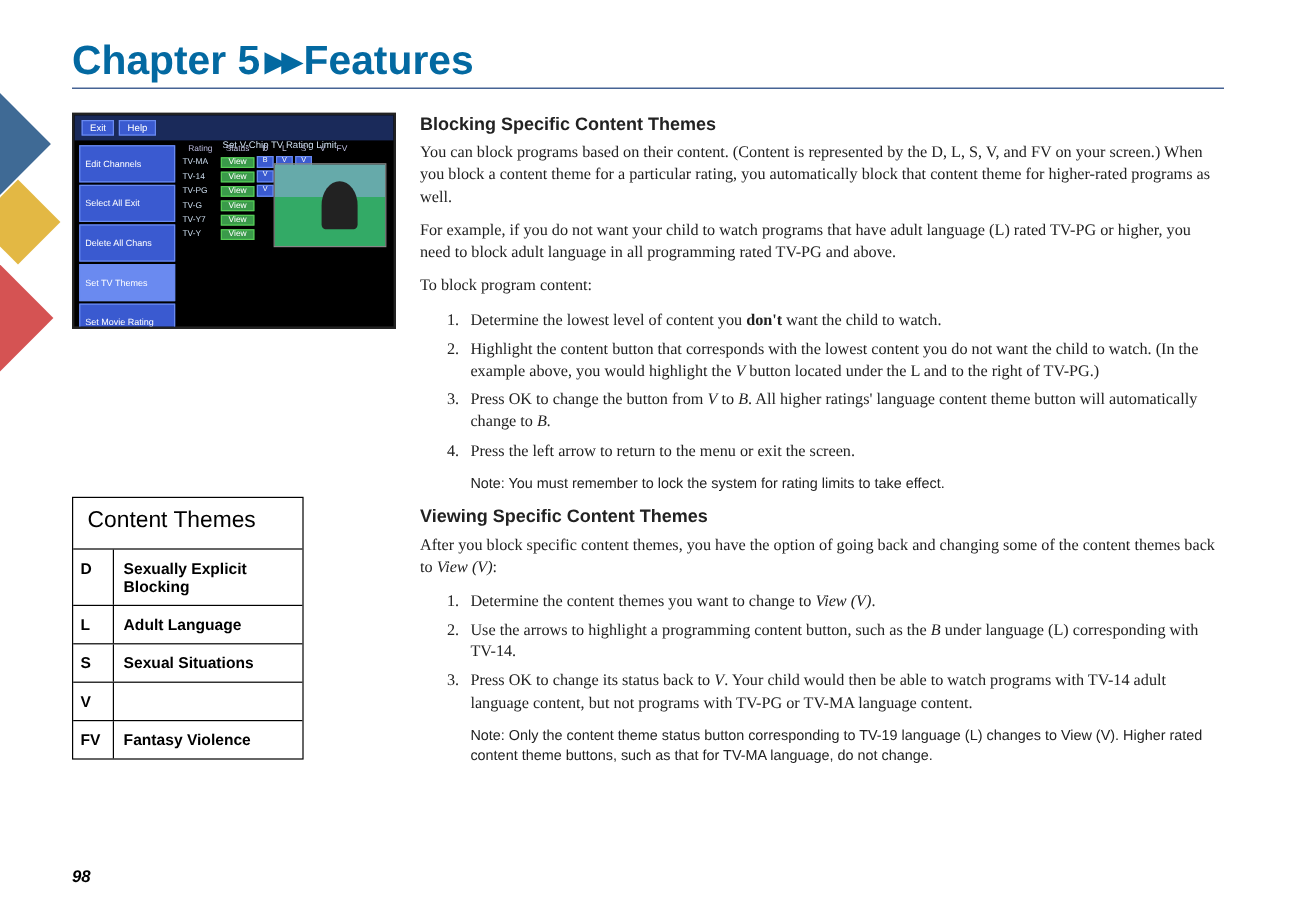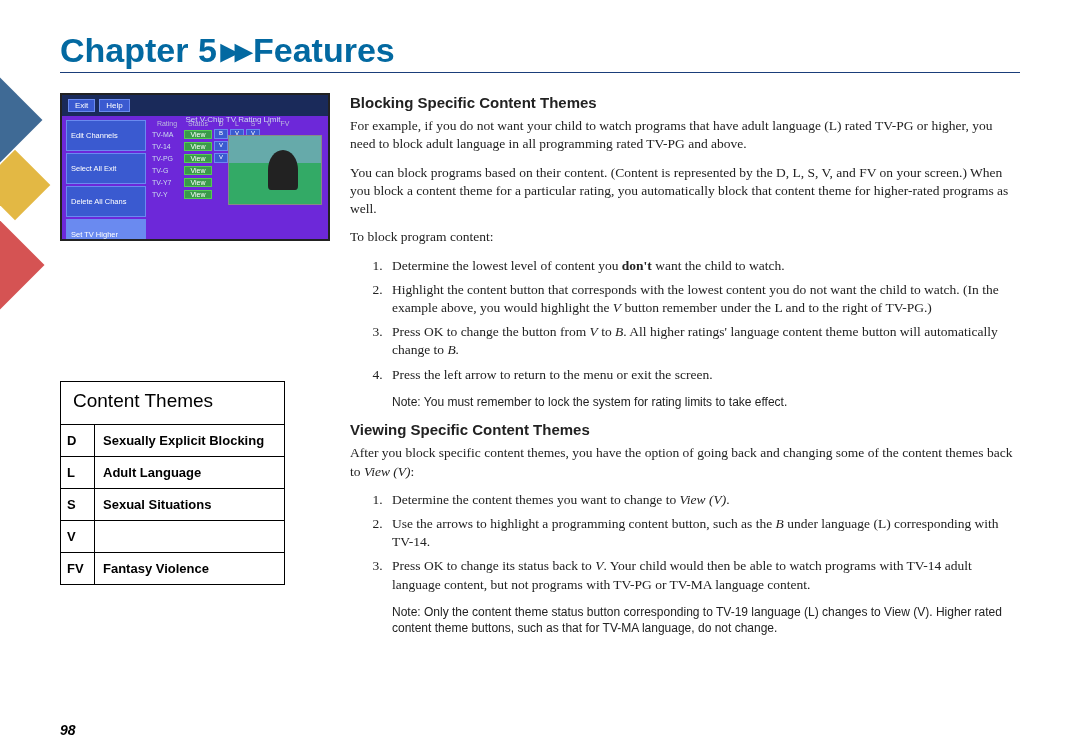--- a/index.html
+++ b/index.html
@@ -42,22 +42,22 @@
   }
   .right-col {
     flex: 1;
     font-size: 13.5px;
     color: #222;
     line-height: 1.35;
   }
   
   .tv-shot {
     width: 270px;
-    height: 148px;
-    background: #6d28d9;
+    height: 180px;
+    background: #000000;
     border: 2px solid #222;
     position: relative;
     font-family: Arial, sans-serif;
     font-size: 8px;
     color: #fff;
     margin-bottom: 140px;
     overflow: hidden;
   }
   .tv-topbar { display:flex; padding:4px 6px; gap:4px; background:#1a2a5a;}
   .tv-btn-top { background:#3a5ad0; border:1px solid #6a8af0; padding:1px 6px; font-size:8px;}
@@ -73,21 +73,21 @@
   .tv-head span{width:14px; text-align:center;}
   .tv-row { display:flex; gap:2px; margin-bottom:2px; align-items:center;}
   .tv-row .rlab{width:30px; font-size:7px; color:#cde;}
   .tv-row .view{width:28px; background:#3a9a4a; font-size:7px; text-align:center; border:1px solid #5c5;}
   .tv-row .cell{width:14px; height:10px; background:#3a5ad0; border:1px solid #6a8af0; font-size:6px; text-align:center;}
   .tv-pic { position:absolute; right:6px; top:40px; width:94px; height:70px; background: linear-gradient(#6aa 40%, #3a6 40%); border:1px solid #888;}
   .tv-figure { position:absolute; right:30px; top:55px; width:30px; height:40px; background:#222; border-radius:50% 50% 10% 10%;}
   
   .ct-table {
     border: 1.5px solid #000;
-    width: 225px;
+    width: 193px;
     font-family: 'Trebuchet MS', Arial, sans-serif;
     font-size: 13px;
     background:#fff;
   }
   .ct-title {
     font-size: 19px;
     font-weight: normal;
     padding: 8px 12px 12px 12px;
     border-bottom: 1.5px solid #000;
   }
@@ -151,21 +151,21 @@
         <div class="tv-topbar">
           <span class="tv-btn-top">Exit</span>
           <span class="tv-btn-top">Help</span>
         </div>
         <div class="tv-title">Set V-Chip TV Rating Limit</div>
         <div class="tv-body">
           <div class="tv-sidebar">
             <span class="tv-sidebtn">Edit Channels</span>
             <span class="tv-sidebtn">Select All Exit</span>
             <span class="tv-sidebtn">Delete All Chans</span>
-            <span class="tv-sidebtn sel">Set TV Higher</span>
+            <span class="tv-sidebtn sel">Set TV Themes</span>
             <span class="tv-sidebtn">Set Movie Rating</span>
             <span class="tv-sidebtn">Unrated Shows</span>
           </div>
           <div class="tv-grid-area">
             <div class="tv-head">
               <span>Rating</span>
               <span>Status</span>
               <span>D</span>
               <span>L</span>
               <span>S</span>
@@ -256,26 +256,26 @@
               <div class="ct-code">FV</div>
               <div class="ct-desc">Fantasy Violence</div>
             </div>
           </div>
       </div>
 
     </div>
 
     <div class="right-col">
       <div class="sec-head">Blocking Specific Content Themes</div>
+      <p>You can block programs based on their content. (Content is represented by the D, L, S, V, and FV on your screen.) When you block a content theme for a particular rating, you automatically block that content theme for higher-rated programs as well.</p>
       <p>For example, if you do not want your child to watch programs that have adult language (L) rated TV-PG or higher, you need to block adult language in all programming rated TV-PG and above.</p>
-      <p>You can block programs based on their content. (Content is represented by the D, L, S, V, and FV on your screen.) When you block a content theme for a particular rating, you automatically block that content theme for higher-rated programs as well.</p>
       <p>To block program content:</p>
       <ol>
         <li><span>Determine the lowest level of content you </span><b>don't</b><span> want the child to watch.</span></li>
-        <li><span>Highlight the content button that corresponds with the lowest content you do not want the child to watch.  (In the example above, you would highlight the </span><span class="ital">V</span><span> button remember under the L and to the right of TV-PG.)</span></li>
+        <li><span>Highlight the content button that corresponds with the lowest content you do not want the child to watch.  (In the example above, you would highlight the </span><span class="ital">V</span><span> button located under the L and to the right of TV-PG.)</span></li>
         <li><span>Press OK to change the button from </span><span class="ital">V</span><span> to </span><span class="ital">B</span><span>. All higher ratings' language content theme button will automatically change to </span><span class="ital">B.</span></li>
         <li>Press the left arrow to return to the menu or exit the screen.</li>
       </ol>
       <div class="note">Note: You must remember to lock the system for rating limits to take effect.</div>
 
       <div class="sec-head">Viewing Specific Content Themes</div>
       <p><span>After you block specific content themes, you have the option of going back and changing some of the content themes back to </span><span class="ital">View (V)</span><span>:</span></p>
       <ol>
         <li><span>Determine the content themes you want to change to </span><span class="ital">View (V)</span><span>.</span></li>
         <li><span>Use the arrows to highlight a programming content button, such as the </span><span class="ital">B</span><span> under language (L) corresponding with TV-14.</span></li>

